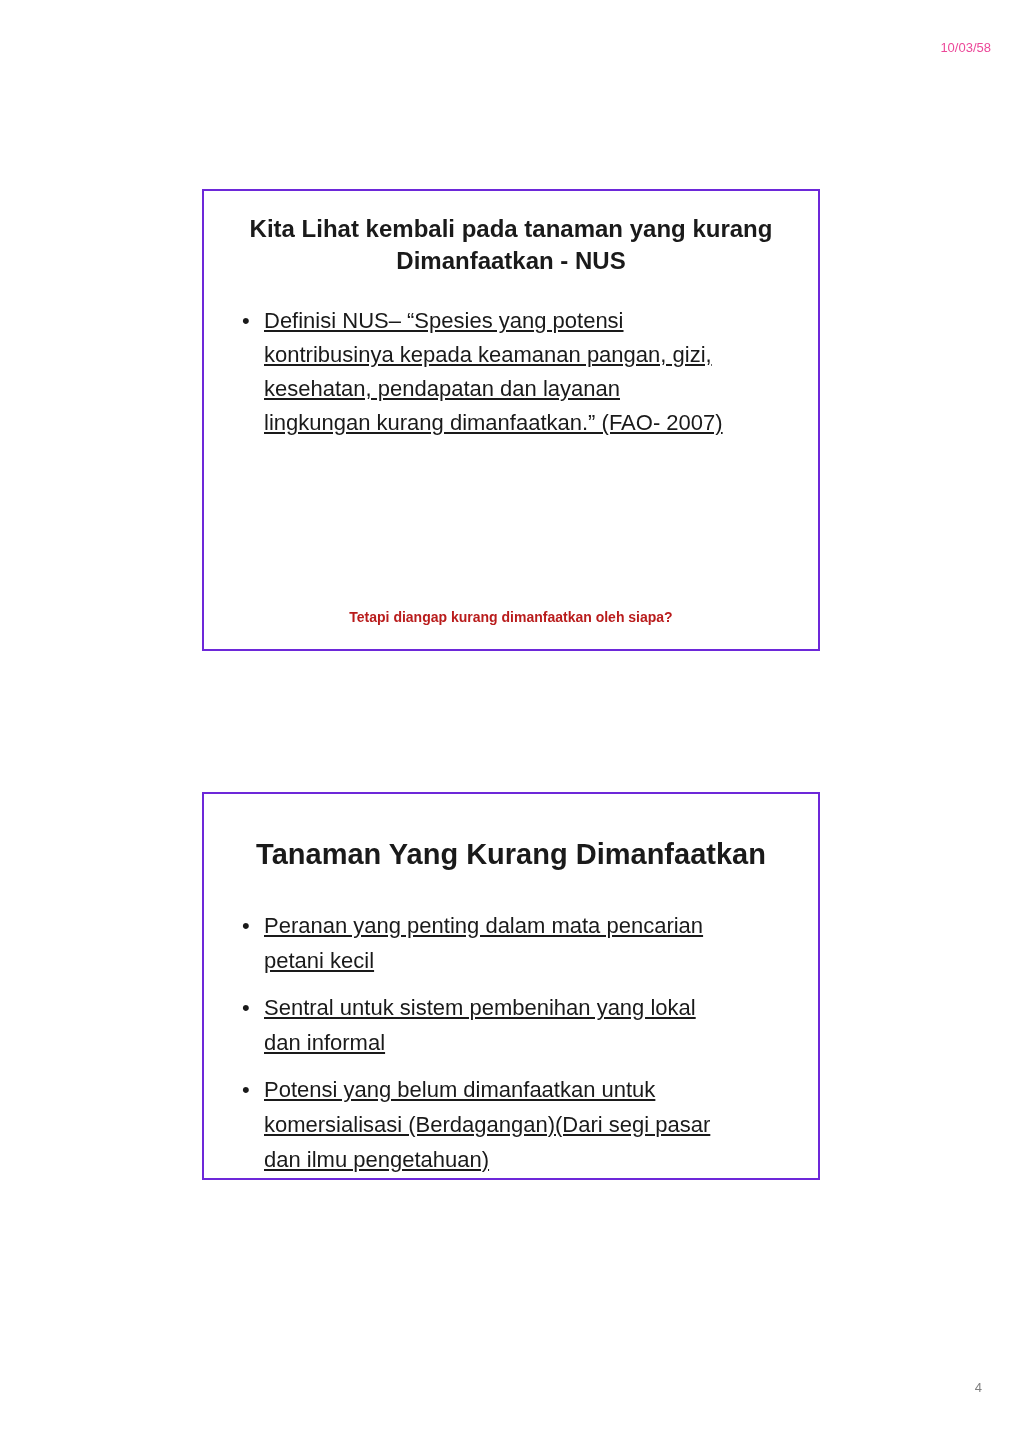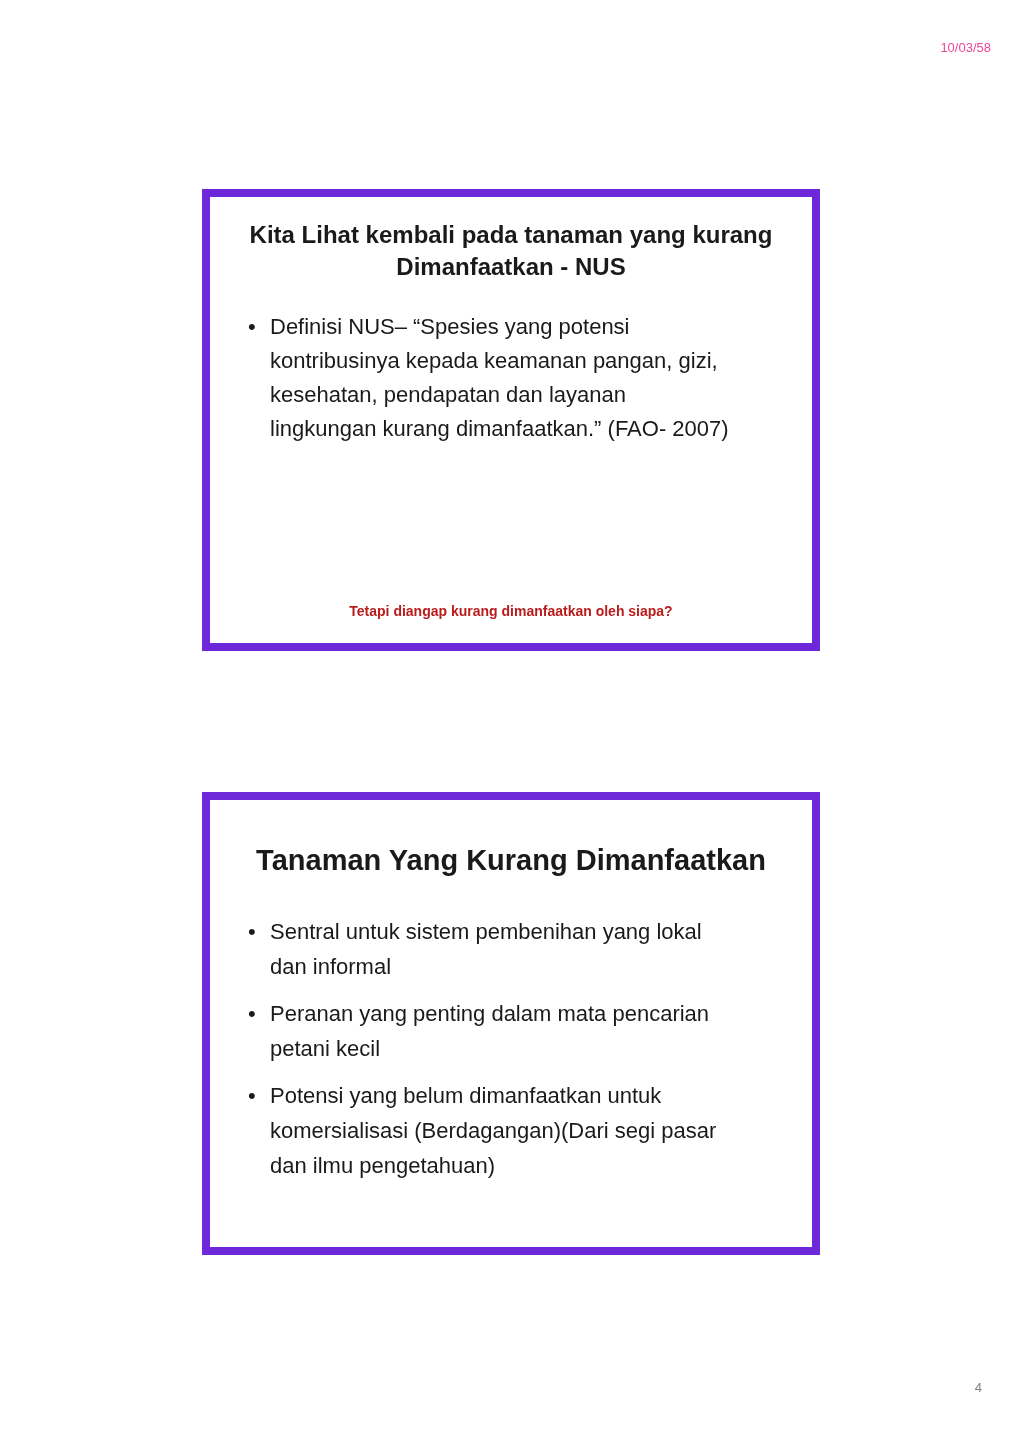--- a/index.html
+++ b/index.html
@@ -24,25 +24,25 @@
     top: 1380px;
     right: 42px;
     font-size: 13px;
     color: #808080;
   }
   .slide {
     position: absolute;
     left: 202px;
     width: 618px;
     box-sizing: border-box;
-    border: 8px solid #6d28d9;
+    border: 2px solid #6d28d9;
     background: #ffffff;
   }
   .slide1 { top: 189px; height: 462px; }
-  .slide2 { top: 792px; height: 463px; }
+  .slide2 { top: 792px; height: 388px; }
   .s1-title {
     margin: 22px 14px 0;
     font-size: 24px;
     font-weight: bold;
     text-align: center;
     line-height: 1.35;
     white-space: pre-line;
   }
   .s2-title {
     margin: 42px 14px 0;
@@ -50,20 +50,21 @@
     font-weight: bold;
     text-align: center;
     line-height: 1.3;
     white-space: pre-line;
   }
   .bullets {
     list-style: none;
     margin: 0;
     padding: 0 26px 0 36px;
     font-size: 22px;
+    text-decoration: underline;
   }
   .s1-bullets { margin-top: 26px; line-height: 34px; }
   .s2-bullets { margin-top: 34px; line-height: 35px; }
   .bullets li {
     position: relative;
     padding-left: 24px;
     white-space: pre-line;
   }
   .s1-bullets li { margin-bottom: 13px; }
   .s2-bullets li { margin-bottom: 12px; }
@@ -99,24 +100,24 @@
 kontribusinya kepada keamanan pangan, gizi,
 kesehatan, pendapatan dan layanan
 lingkungan kurang dimanfaatkan.” (FAO- 2007)</li>
       </ul>
     <div class="footnote">Tetapi diangap kurang dimanfaatkan oleh siapa?</div>
   </section>
 
   <section class="slide slide2">
     <h1 class="s2-title">Tanaman Yang Kurang Dimanfaatkan</h1>
     <ul class="bullets s2-bullets">
+        <li>Peranan yang penting dalam mata pencarian
+petani kecil</li>
         <li>Sentral untuk sistem pembenihan yang lokal
 dan informal</li>
-        <li>Peranan yang penting dalam mata pencarian
-petani kecil</li>
         <li>Potensi yang belum dimanfaatkan untuk
 komersialisasi (Berdagangan)(Dari segi pasar
 dan ilmu pengetahuan)</li>
       </ul>
   </section>
 
   <div class="page-number">4</div>
 
 </div>
 

